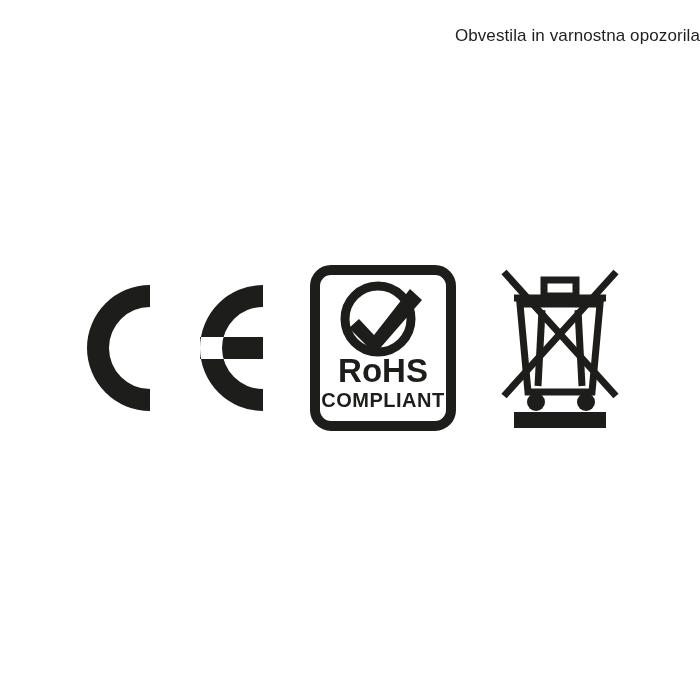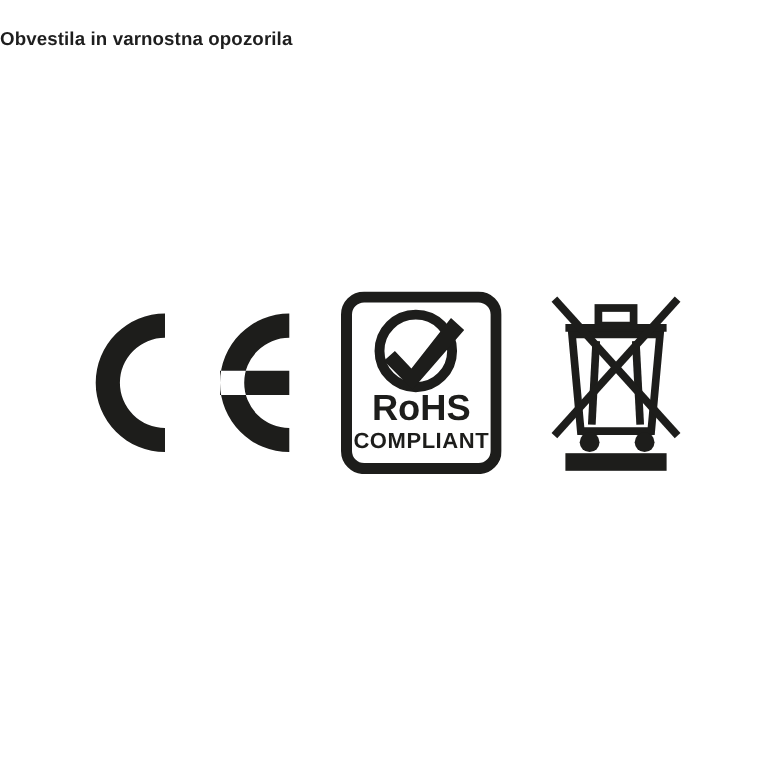--- a/index.html
+++ b/index.html
@@ -19,23 +19,23 @@
     width: 700px;
     height: 700px;
     position: relative;
     box-sizing: border-box;
   }
   .page-title {
     position: absolute;
     top: 26px;
     left: 0;
     width: 700px;
-    text-align: left;
+    text-align: right;
     font-size: 17px;
-    font-weight: 700;
+    font-weight: 400;
     color: #1e1e1e;
     letter-spacing: 0.1px;
   }
   .symbol-row {
     position: absolute;
     top: 255px;
     left: 0;
     width: 700px;
     height: 185px;
     display: flex;

